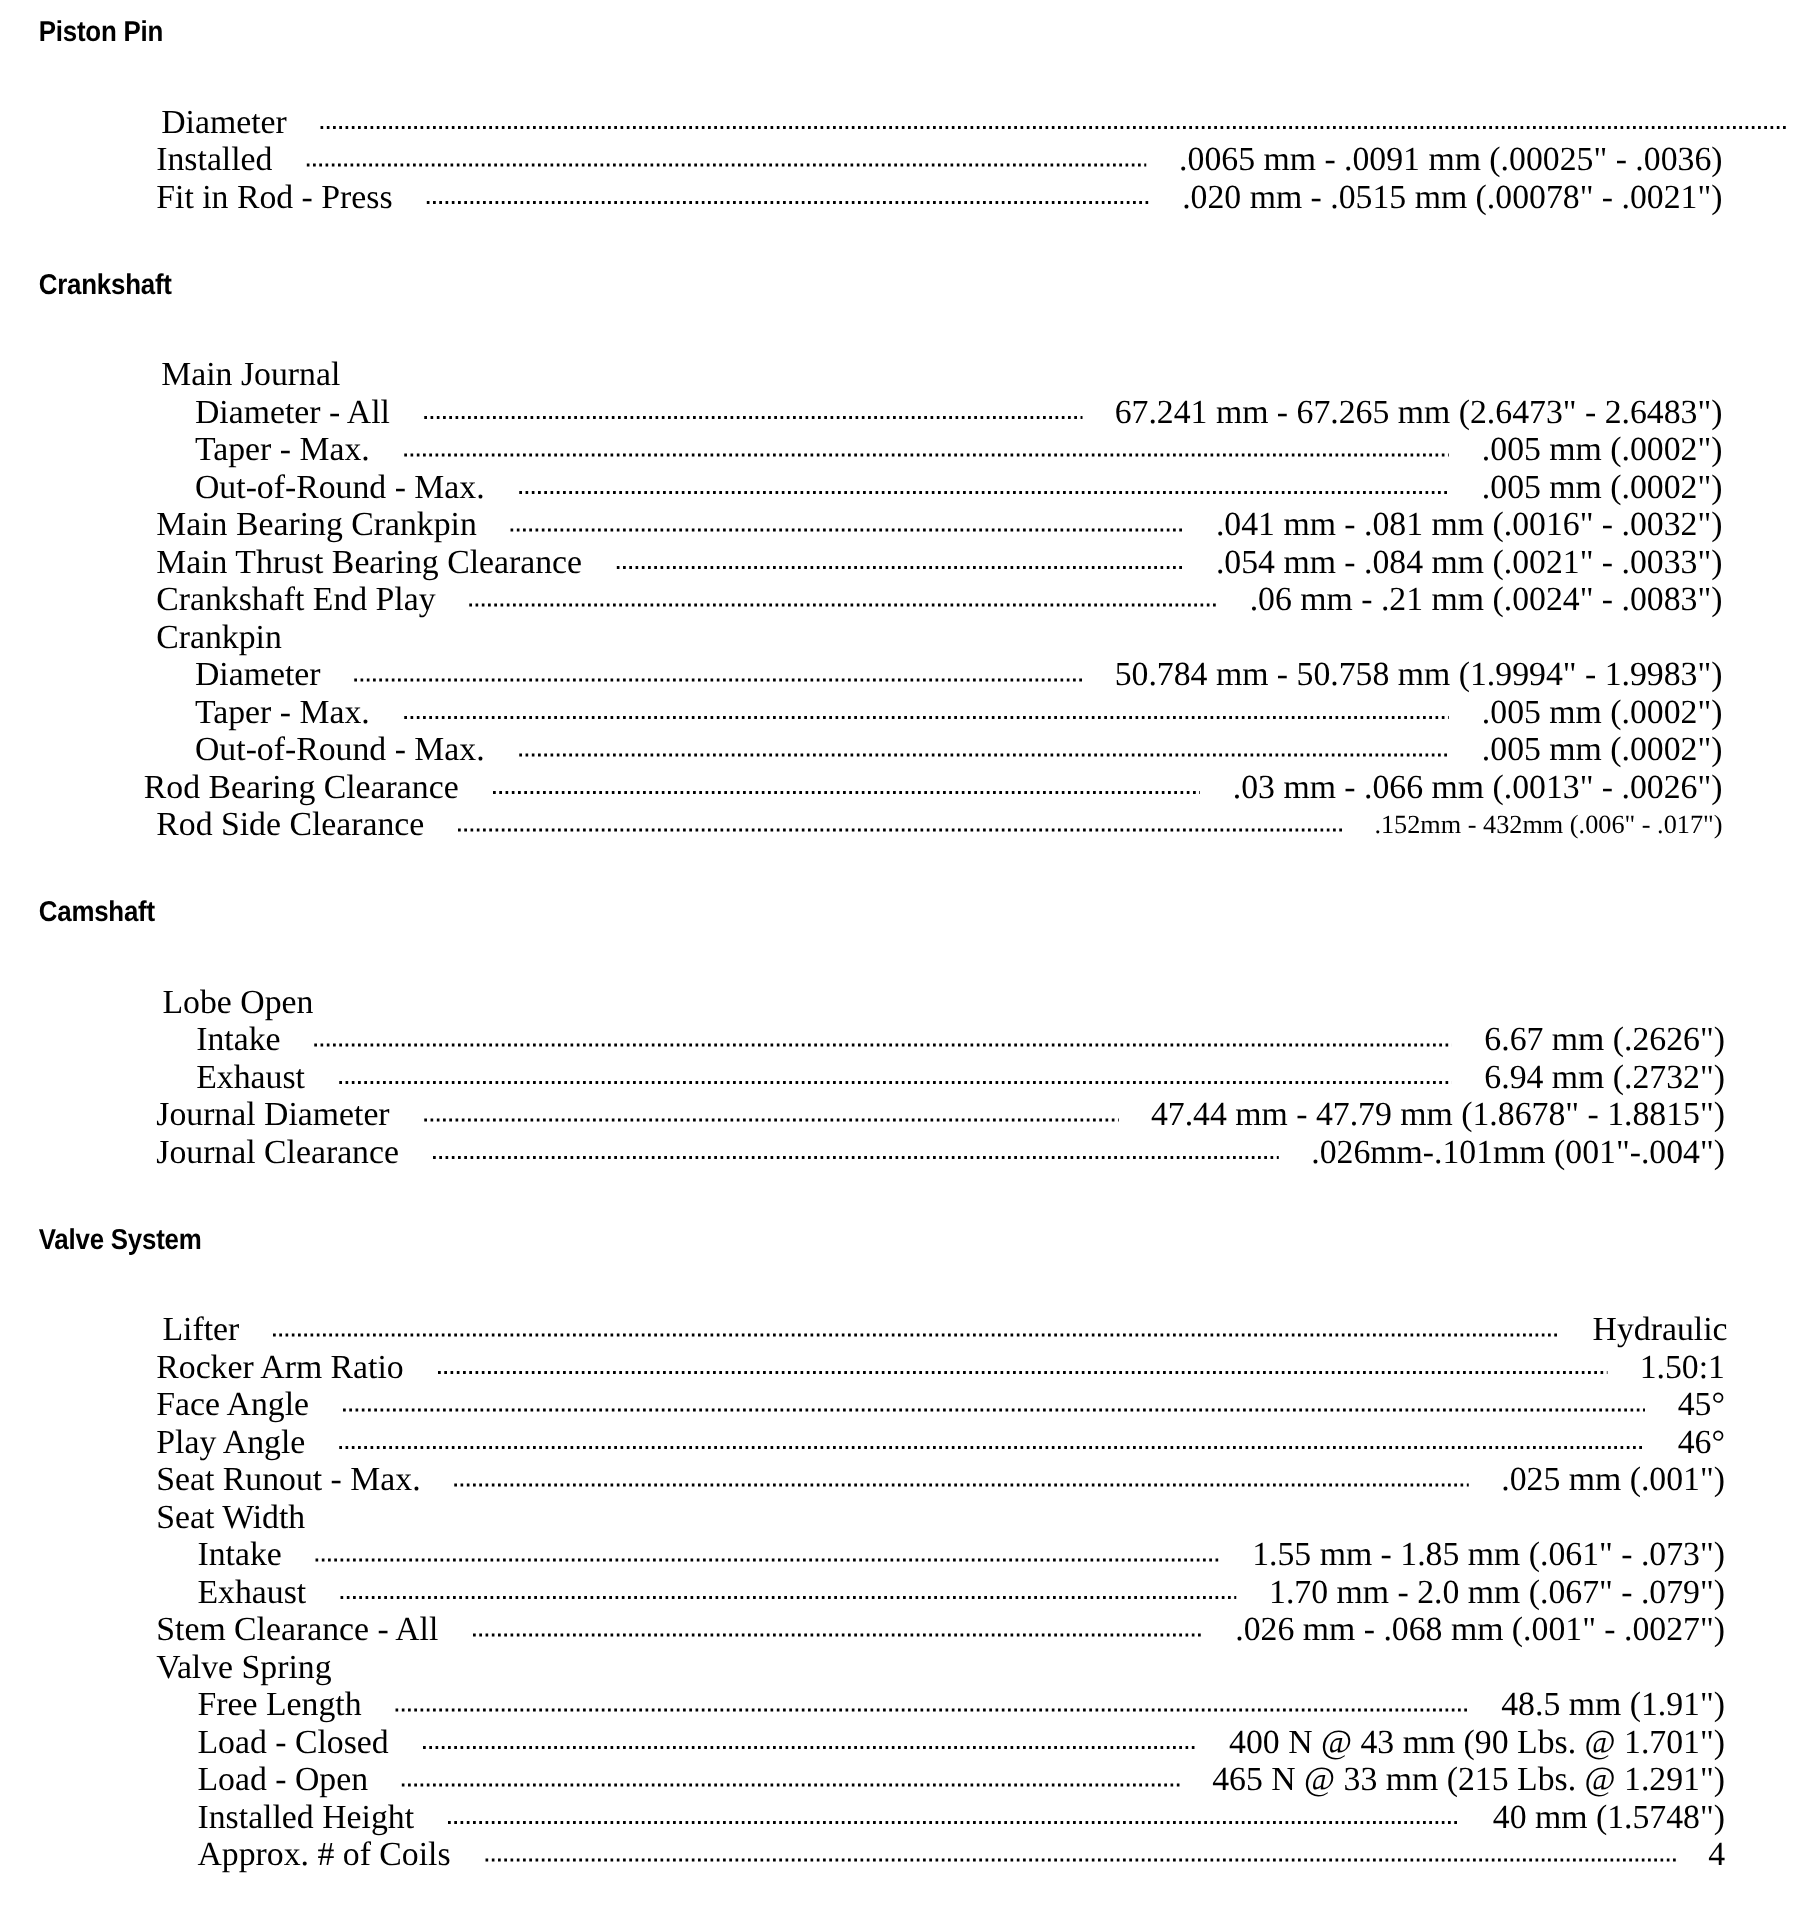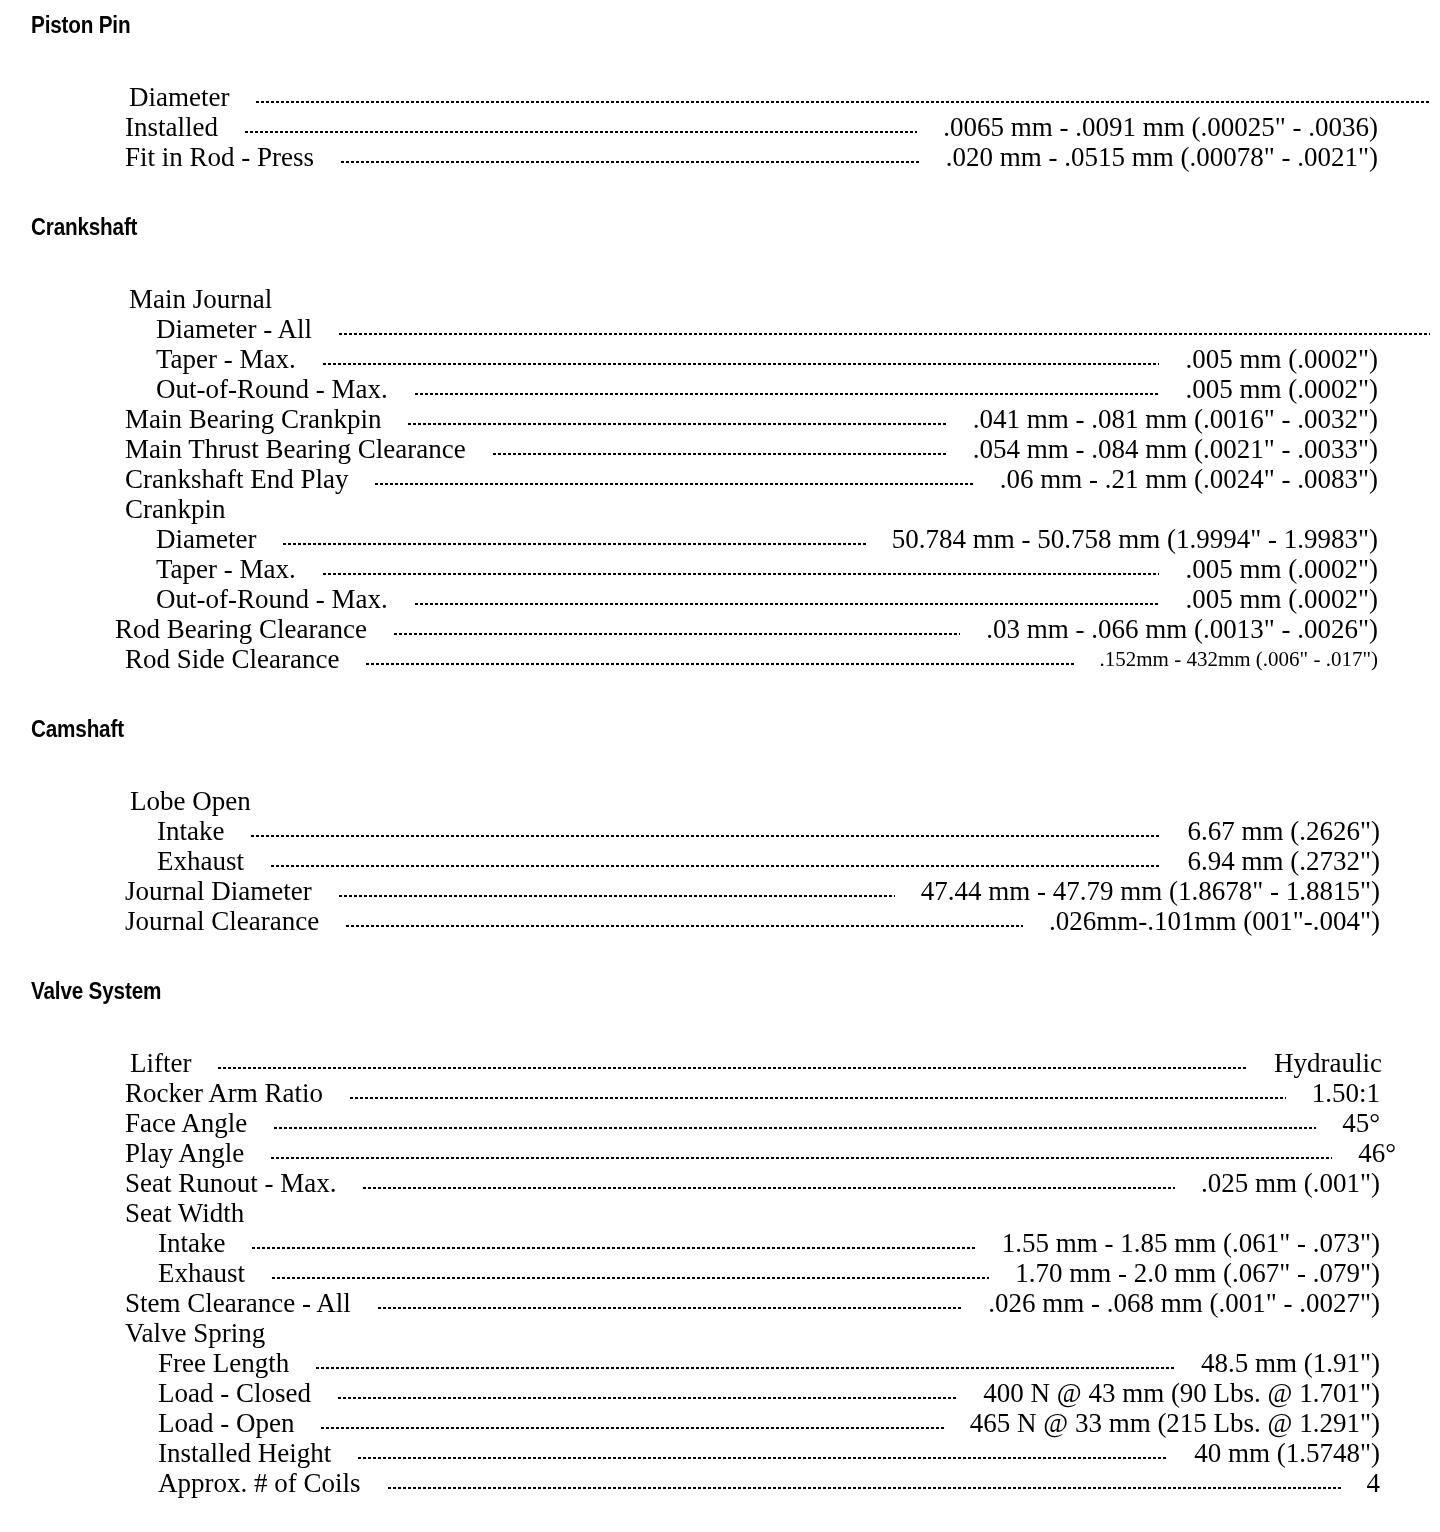--- a/index.html
+++ b/index.html
@@ -49,20 +49,21 @@
   </div>
 
   <div class="section-title" style="top:214px">Crankshaft</div>
 
   <div class="row heading-only" style="top:284px">
     <span class="label" style="margin-left:129px">Main Journal</span>
   </div>
   <div class="row" style="top:314px">
     <span class="label" style="margin-left:156px">Diameter - All</span>
     <span class="leader"></span>
+    <span class="value" style="margin-right:62px">67.241 mm - 67.265 mm (2.6473" - 2.6483")</span>
   </div>
   <div class="row" style="top:344px">
     <span class="label" style="margin-left:156px">Taper - Max.</span>
     <span class="leader"></span>
     <span class="value" style="margin-right:62px">.005 mm (.0002")</span>
   </div>
   <div class="row" style="top:374px">
     <span class="label" style="margin-left:156px">Out-of-Round - Max.</span>
     <span class="leader"></span>
     <span class="value" style="margin-right:62px">.005 mm (.0002")</span>
@@ -150,21 +151,21 @@
     <span class="value" style="margin-right:60px">1.50:1</span>
   </div>
   <div class="row" style="top:1108px">
     <span class="label" style="margin-left:125px">Face Angle</span>
     <span class="leader"></span>
     <span class="value" style="margin-right:60px">45°</span>
   </div>
   <div class="row" style="top:1138px">
     <span class="label" style="margin-left:125px">Play Angle</span>
     <span class="leader"></span>
-    <span class="value" style="margin-right:44px">46°</span>
+    <span class="value" style="margin-right:60px">46°</span>
   </div>
   <div class="row" style="top:1168px">
     <span class="label" style="margin-left:125px">Seat Runout - Max.</span>
     <span class="leader"></span>
     <span class="value" style="margin-right:60px">.025 mm (.001")</span>
   </div>
   <div class="row heading-only" style="top:1198px">
     <span class="label" style="margin-left:125px">Seat Width</span>
   </div>
   <div class="row" style="top:1228px">

